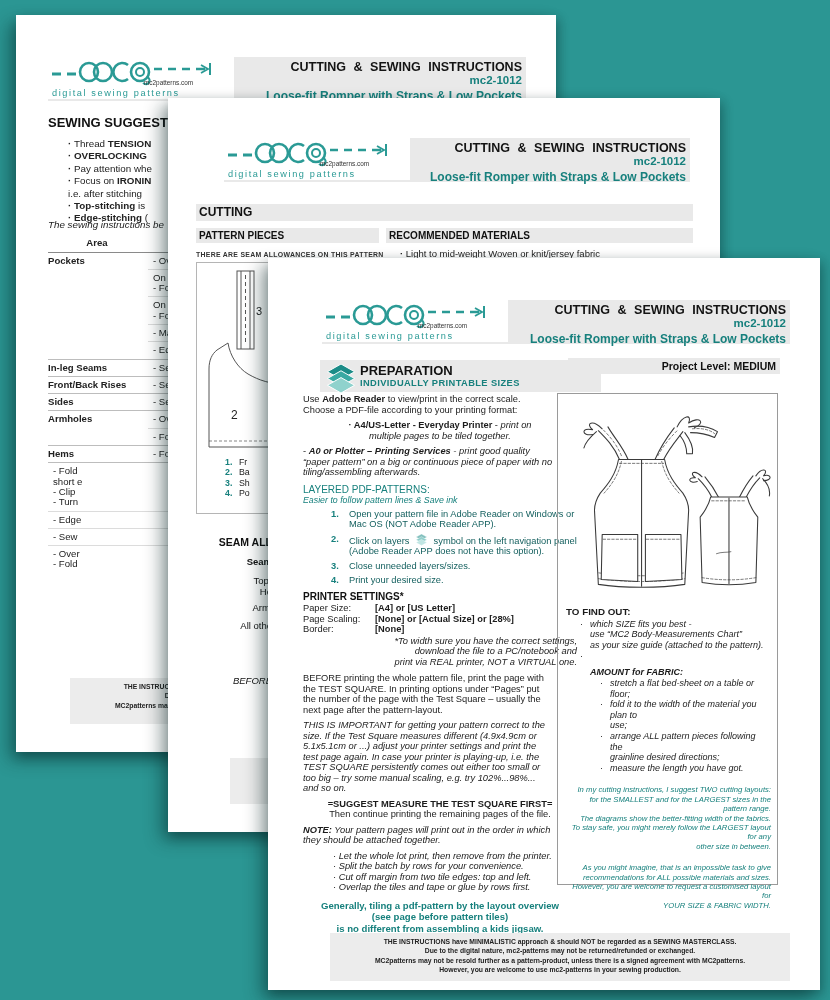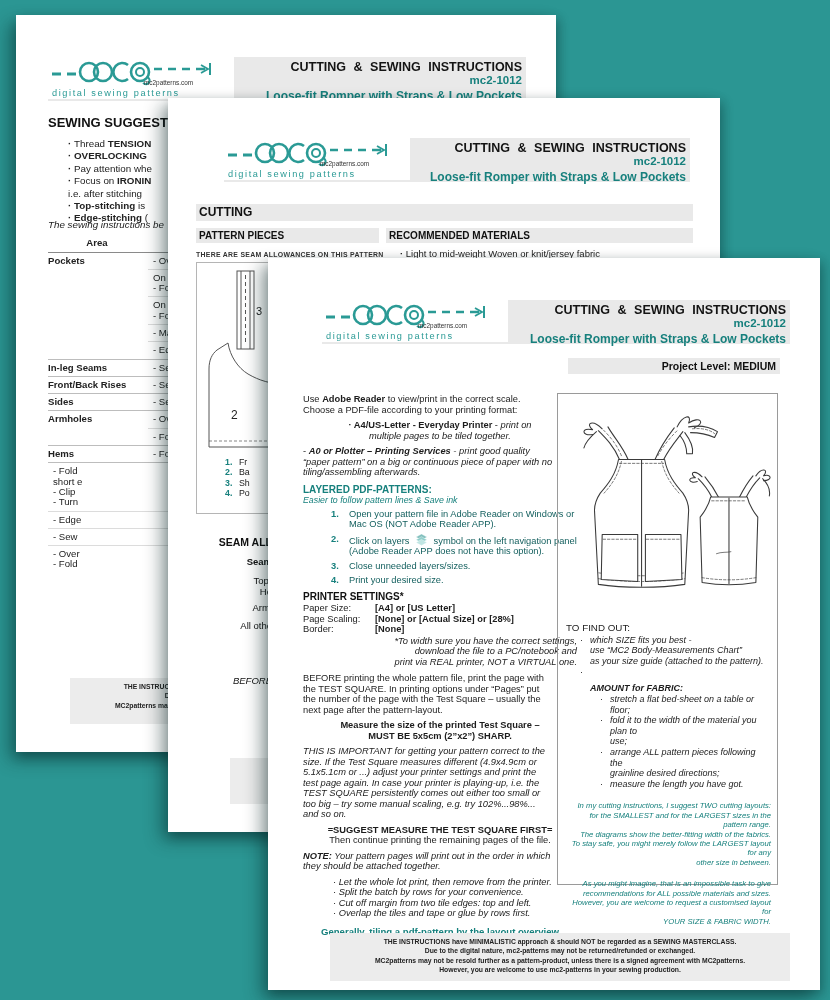--- a/index.html
+++ b/index.html
@@ -71,38 +71,38 @@
   .prep-icon{position:absolute;left:6px;top:4px;}
   .prep-title{position:absolute;left:40px;top:3px;font-size:13px;font-weight:bold;color:#111;}
   .prep-sub{position:absolute;left:40px;top:18px;font-size:9.3px;font-weight:bold;color:#17807d;letter-spacing:.4px;}
   .proj-bar{position:absolute;left:300px;top:100px;width:212px;height:16px;background:#e9e9e9;
      text-align:right;font-size:10.5px;font-weight:bold;color:#111;line-height:16px;padding-right:4px;box-sizing:border-box;}
   .p3-left{position:absolute;left:35px;top:136px;width:274px;font-size:9.3px;line-height:10.5px;color:#1c1c1c;}
   .p3-left p{margin:0 0 5px 0;}
   .blt-a{text-align:center;margin:0 0 2px 18px;}
   .blt-a::before{content:"·   ";font-weight:bold;}
   .blt-b::before{content:"-   ";}
-  .lay-title{color:#17807d;font-weight:bold;font-size:10px;margin:7px 0 0 0 !important;}
+  .lay-title{color:#17807d;font-weight:normal;font-size:10px;margin:7px 0 0 0 !important;}
   .lay-sub{color:#17807d;font-style:italic;font-size:8.8px;margin:0 0 3px 0 !important;}
   .num-item{display:flex;margin:0 0 4px 28px;color:#135f5e;}
   .num-item .n{width:18px;flex:none;font-weight:bold;color:#17807d;}
   .num-item .t{white-space:pre-line;}
   .layers-mini{margin:0 3px;vertical-align:-2px;}
   .pr-title{font-weight:bold;font-size:10px;margin:6px 0 1px 0 !important;color:#111;}
   .pr-row{display:flex;}
   .pr-lbl{width:72px;flex:none;}
   .pr-val{font-weight:bold;}
   .pr-note{font-style:italic;text-align:right;margin:1px 0 6px 0 !important;}
   .center{text-align:center;}
   .p3-bullets{margin:2px 0 5px 30px;font-style:italic;}
   .p3-bullets .ln::before{content:"·    ";}
   .closing{color:#17807d;font-weight:bold;text-align:center;font-size:9.6px;line-height:11.5px;margin-top:7px !important;}
   .p3-box{position:absolute;left:289px;top:135px;width:221px;height:492px;border:1px solid #9a9a9a;box-sizing:border-box;}
   .findout{padding:4px 8px 0 8px;font-size:9px;line-height:10.6px;color:#1c1c1c;}
-  .fo-title{font-weight:normal;font-size:9.8px;margin-top:16px;}
+  .fo-title{font-weight:bold;font-size:9.8px;}
   .fo-b{display:flex;font-style:italic;margin-top:1px;}
   .fo-b .m{width:10px;flex:none;margin-left:14px;font-style:normal;}
   .fo-b .tx{white-space:pre-line;}
   .fo-sub{display:flex;font-style:italic;margin-left:34px;}
   .fo-sub .m{width:10px;flex:none;font-style:normal;}
   .fo-sub .tx{white-space:pre-line;}
   .cut-note{color:#17807d;font-style:italic;font-size:7.7px;line-height:9.4px;text-align:right;
      white-space:pre-line;padding:0 6px;margin-top:12px;}
   svg text{font-family:"Liberation Sans","DejaVu Sans",sans-serif;}
 </style>
@@ -297,20 +297,27 @@
         <use href="#mc2logo"></use>
       </svg>
     <div class="logo-tagline">digital sewing patterns</div>
   </div>
   <div class="hdr-text" style="left:252px;top:45px;width:266px;">
     <div class="hdr-title">CUTTING  &amp;  SEWING   INSTRUCTIONS</div>
     <div class="hdr-code">mc2-1012</div>
     <div class="hdr-sub">Loose-fit Romper with Straps &amp; Low Pockets</div>
   </div>
 
+  <div class="prep-bar">
+    <svg class="prep-icon" width="30" height="30" viewBox="0 0 30 31">
+        <use href="#layersicon"></use>
+      </svg>
+    <div class="prep-title">PREPARATION</div>
+    <div class="prep-sub">INDIVIDUALLY  PRINTABLE  SIZES</div>
+  </div>
   <div class="proj-bar">Project Level:  MEDIUM</div>
 
   <div class="p3-left">
     <p class="pre"><span class="s-n">Use </span><span class="s-b">Adobe Reader</span><span class="s-n"> to view/print in the correct scale.
 Choose a PDF-file according to your printing format:</span></p>
     <p class="pre blt-a"><span class="s-b">A4/US-Letter - Everyday Printer</span><span class="s-n"> - </span><span class="s-i">print on
 multiple pages to be tiled together.</span></p>
     <p class="pre blt-b"><span class="s-bi">A0 or Plotter – Printing Services</span><span class="s-i"> - print good quality
 “paper pattern” on a big or continuous piece of paper with no
 tiling/assembling afterwards.</span></p>
@@ -353,22 +360,20 @@
           <span class="pr-val">[None]</span>
         </div>
       </div>
     <p class="pre pr-note">*To width sure you have the correct settings,
 download the file to a PC/notebook and
 print via REAL printer, NOT a VIRTUAL one.</p>
     <p class="pre">BEFORE printing the whole pattern file, print the page with
 the TEST SQUARE. In printing options under “Pages” put
 the number of the page with the Test Square – usually the
 next page after the pattern-layout.</p>
-    <p class="pre center s-b">Measure the size of the printed Test Square –
-MUST BE 5x5cm (2”x2”) SHARP.</p>
     <p class="pre s-i">THIS IS IMPORTANT for getting your pattern correct to the
 size. If the Test Square measures different (4.9x4.9cm or
 5.1x5.1cm or ...) adjust your printer settings and print the
 test page again. In case your printer is playing-up, i.e. the
 TEST SQUARE persistently comes out either too small or
 too big –  try some manual scaling, e.g. try 102%...98%...
 and so on.</p>
     <p class="center">
       <span class="s-b">=SUGGEST MEASURE THE TEST SQUARE FIRST=</span><br>
       <span>Then continue printing the remaining pages of the file.</span>

